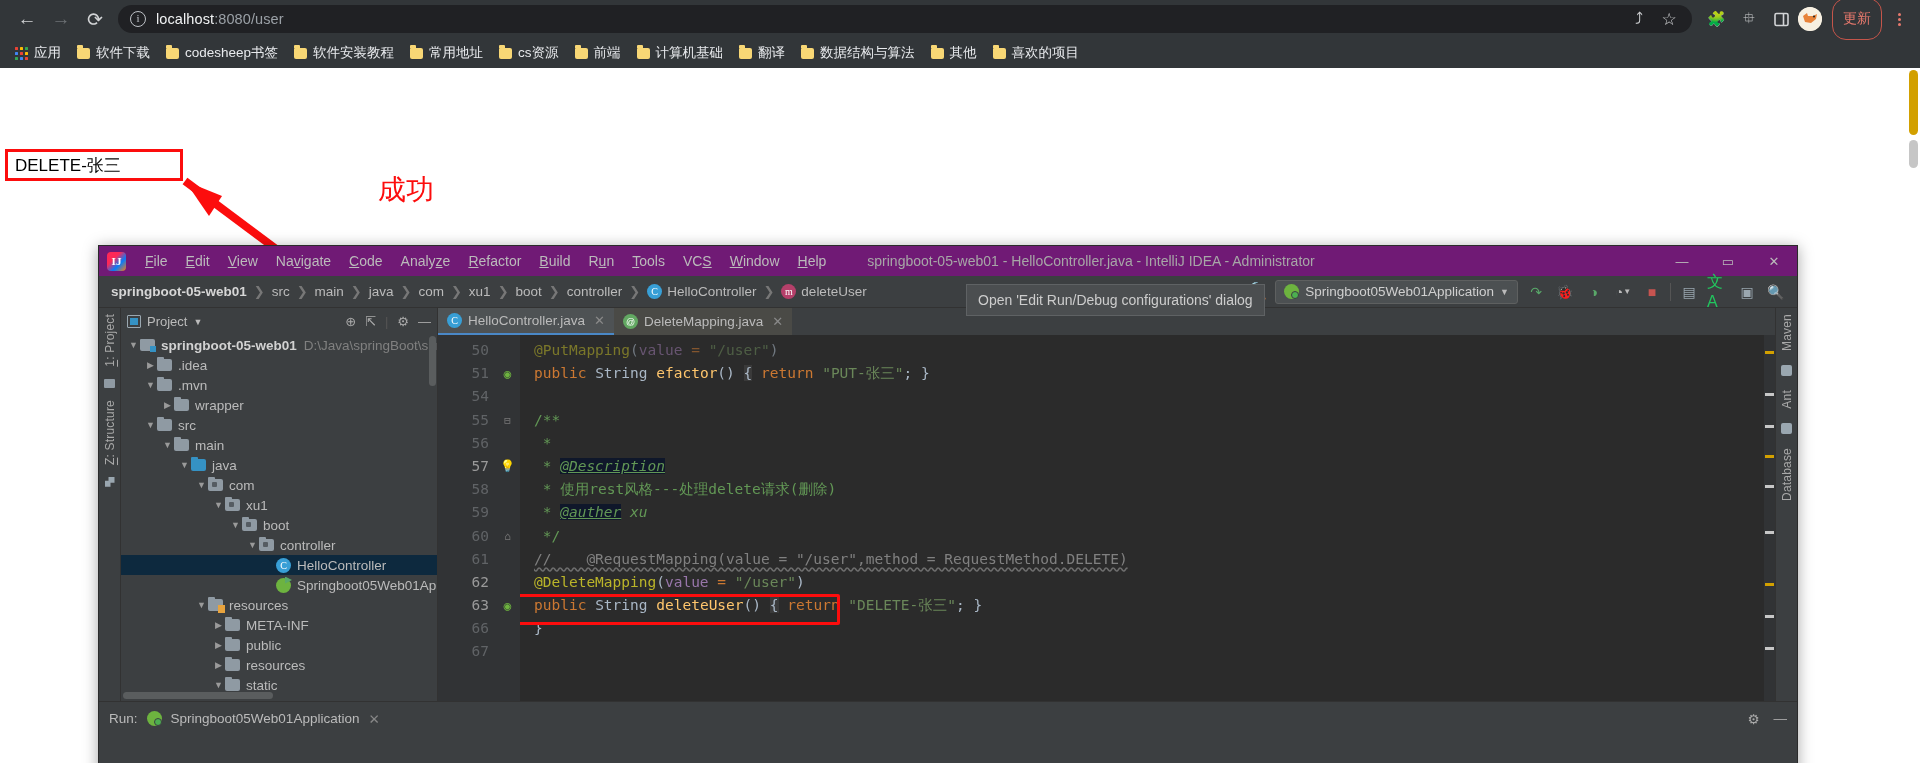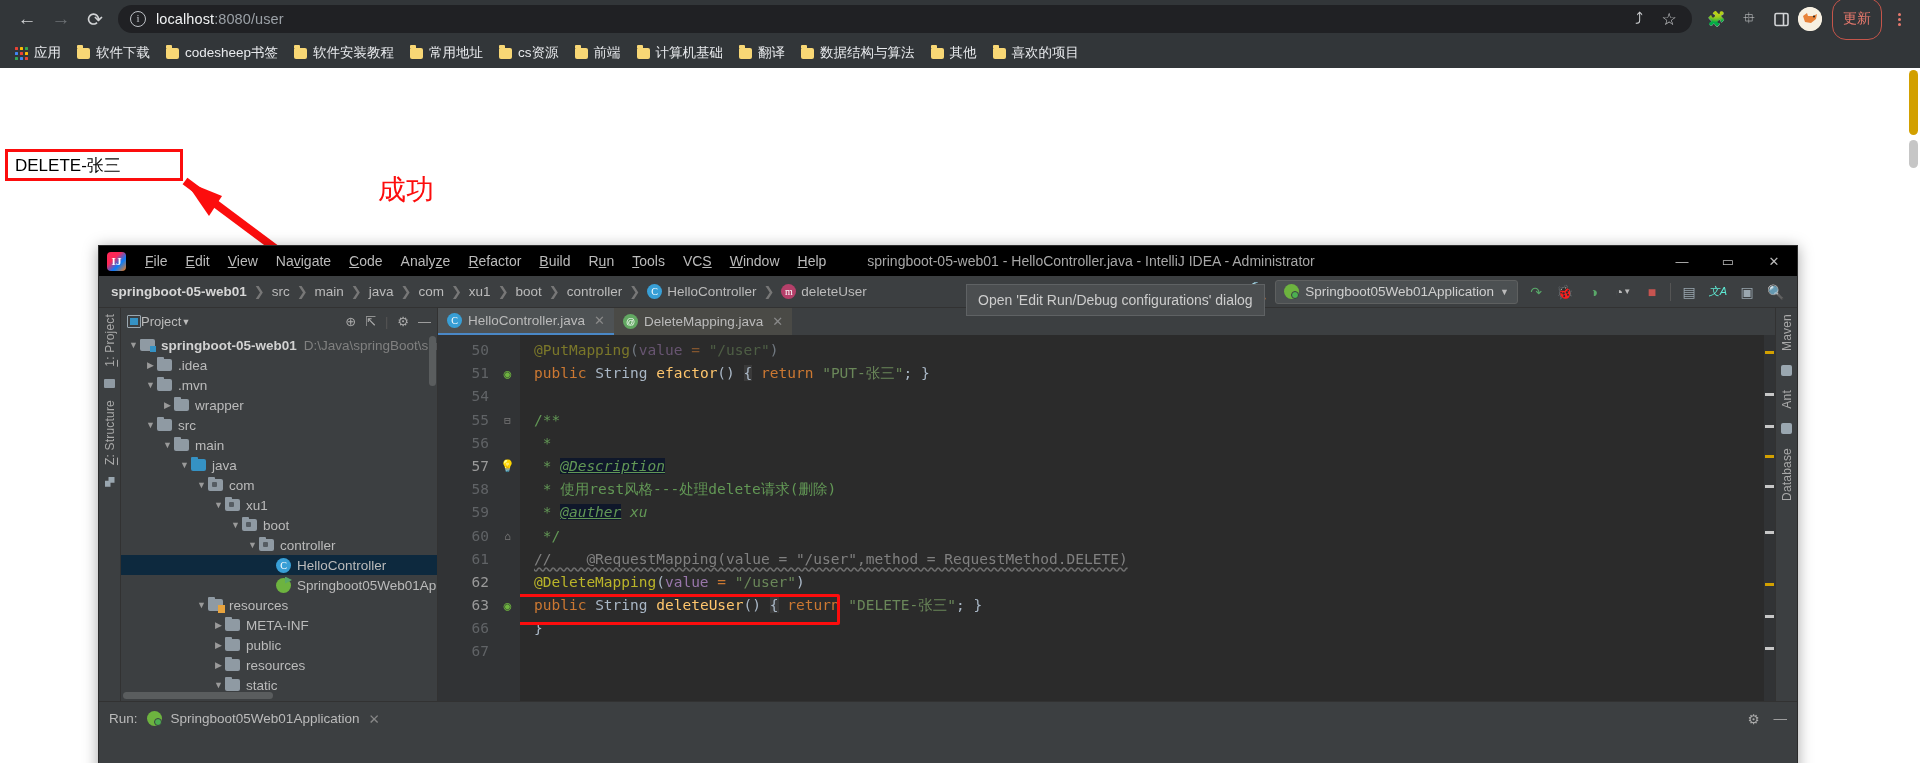--- a/index.html
+++ b/index.html
@@ -54,21 +54,21 @@
     font-weight:400; }
 
   .arrow-svg { position:absolute; left:0; top:70px; width:800px; height:420px; pointer-events:none;}
 
   
   .idea { position:absolute; left:98px; top:177px; width:1700px; height:583px;
     background:#3c3f41; border:1px solid #2b2b2b;
     box-shadow:0 2px 14px rgba(0,0,0,.35); color:#bbbbbb;
     font-family:"Liberation Sans","DejaVu Sans",sans-serif; overflow:hidden;}
 
-  .idea-menubar { height:30px; background:#000000; display:flex; align-items:center;
+  .idea-menubar { height:30px; background:#701a75; display:flex; align-items:center;
     padding-left:8px; font-size:14px; position:relative; }
   .idea-logo { width:19px; height:19px; border-radius:4px; flex:none; margin-right:10px;
     background:linear-gradient(135deg,#fe2857 0%,#fe2857 35%,#087cfa 65%,#f97a12 100%);
     display:flex; align-items:center; justify-content:center; color:#fff;
     font-size:11px; font-weight:bold; font-family:"Liberation Serif",serif;}
   .mi { padding:3px 9px; color:#bbbbbb; }
   .mi u { text-decoration:underline; }
   .idea-title { position:absolute; left:50%; transform:translateX(-50%);
     font-size:14px; color:#a7a7a7; white-space:nowrap; }
   .win-ctrls { position:absolute; right:0; top:0; height:30px; display:flex; }
@@ -102,21 +102,21 @@
 
   
   .tool-strip { width:22px; background:#3c3f41; border-right:1px solid #323232;
     display:flex; flex-direction:column; align-items:center; padding-top:6px; gap:12px;}
   .vlabel { writing-mode:vertical-rl; transform:rotate(180deg); font-size:12px; color:#a9a9a9;
     white-space:nowrap; letter-spacing:.2px;}
   .vlabel u { text-decoration:underline; }
 
   .proj-panel { width:317px; background:#3c3f41; display:flex; flex-direction:column;
     border-right:1px solid #323232; }
-  .proj-head { height:27px; display:flex; align-items:center; padding:0 6px; 
+  .proj-head { height:27px; display:flex; align-items:center; padding:0 6px; gap:6px;
     font-size:13px; }
   .proj-icon { width:14px; height:13px; border:1.5px solid #9aa7b0; border-radius:1px;
     background:#3c3f41; position:relative; flex:none;}
   .proj-icon:after { content:""; position:absolute; inset:2px; background:#3592c4; }
   .proj-head-right { margin-left:auto; display:flex; align-items:center; gap:9px; color:#aaa;
     font-size:13px; }
   .tree { flex:1; background:#3c3f41; font-size:13.5px; overflow:hidden; position:relative;}
   .node { height:20px; display:flex; align-items:center; white-space:nowrap; padding-right:4px;}
   .node.sel { background:#0d293e; }
   .tw { width:13px; flex:none; display:flex; align-items:center; justify-content:center;
@@ -396,21 +396,21 @@
           <span>Springboot05Web01Application</span>
           <span style="color:#bbb;font-size:9px;">▼</span>
         </div>
         <div class="tb-ico" style="color:#59a869;">↷</div>
         <div class="tb-ico" style="color:#59a869;">🐞</div>
         <div class="tb-ico" style="color:#59a869;">◑</div>
         <div class="tb-ico" style="color:#bbb;">◔<span style="font-size:8px;">▼</span></div>
         <div class="tb-ico" style="color:#c75450;">■</div>
         <span class="vsep"></span>
         <div class="tb-ico" style="color:#9aa7b0;">▤</div>
-        <div class="tb-ico" style="color:#5eead4;font-size:11px;font-style:italic;">文A</div>
+        <div class="tb-ico" style="color:#22c55e;font-size:16px;">文A</div>
         <div class="tb-ico" style="color:#9aa7b0;">▣</div>
         <div class="tb-ico" style="color:#bbb;">🔍</div>
       </div>
     </div>
 
     <div class="idea-body">
 
       <div class="tool-strip">
         <div class="vlabel"><u>1</u>: Project</div>
         <div style="width:11px;height:9px;background:#8f9aa3;border-radius:1px;"></div>

